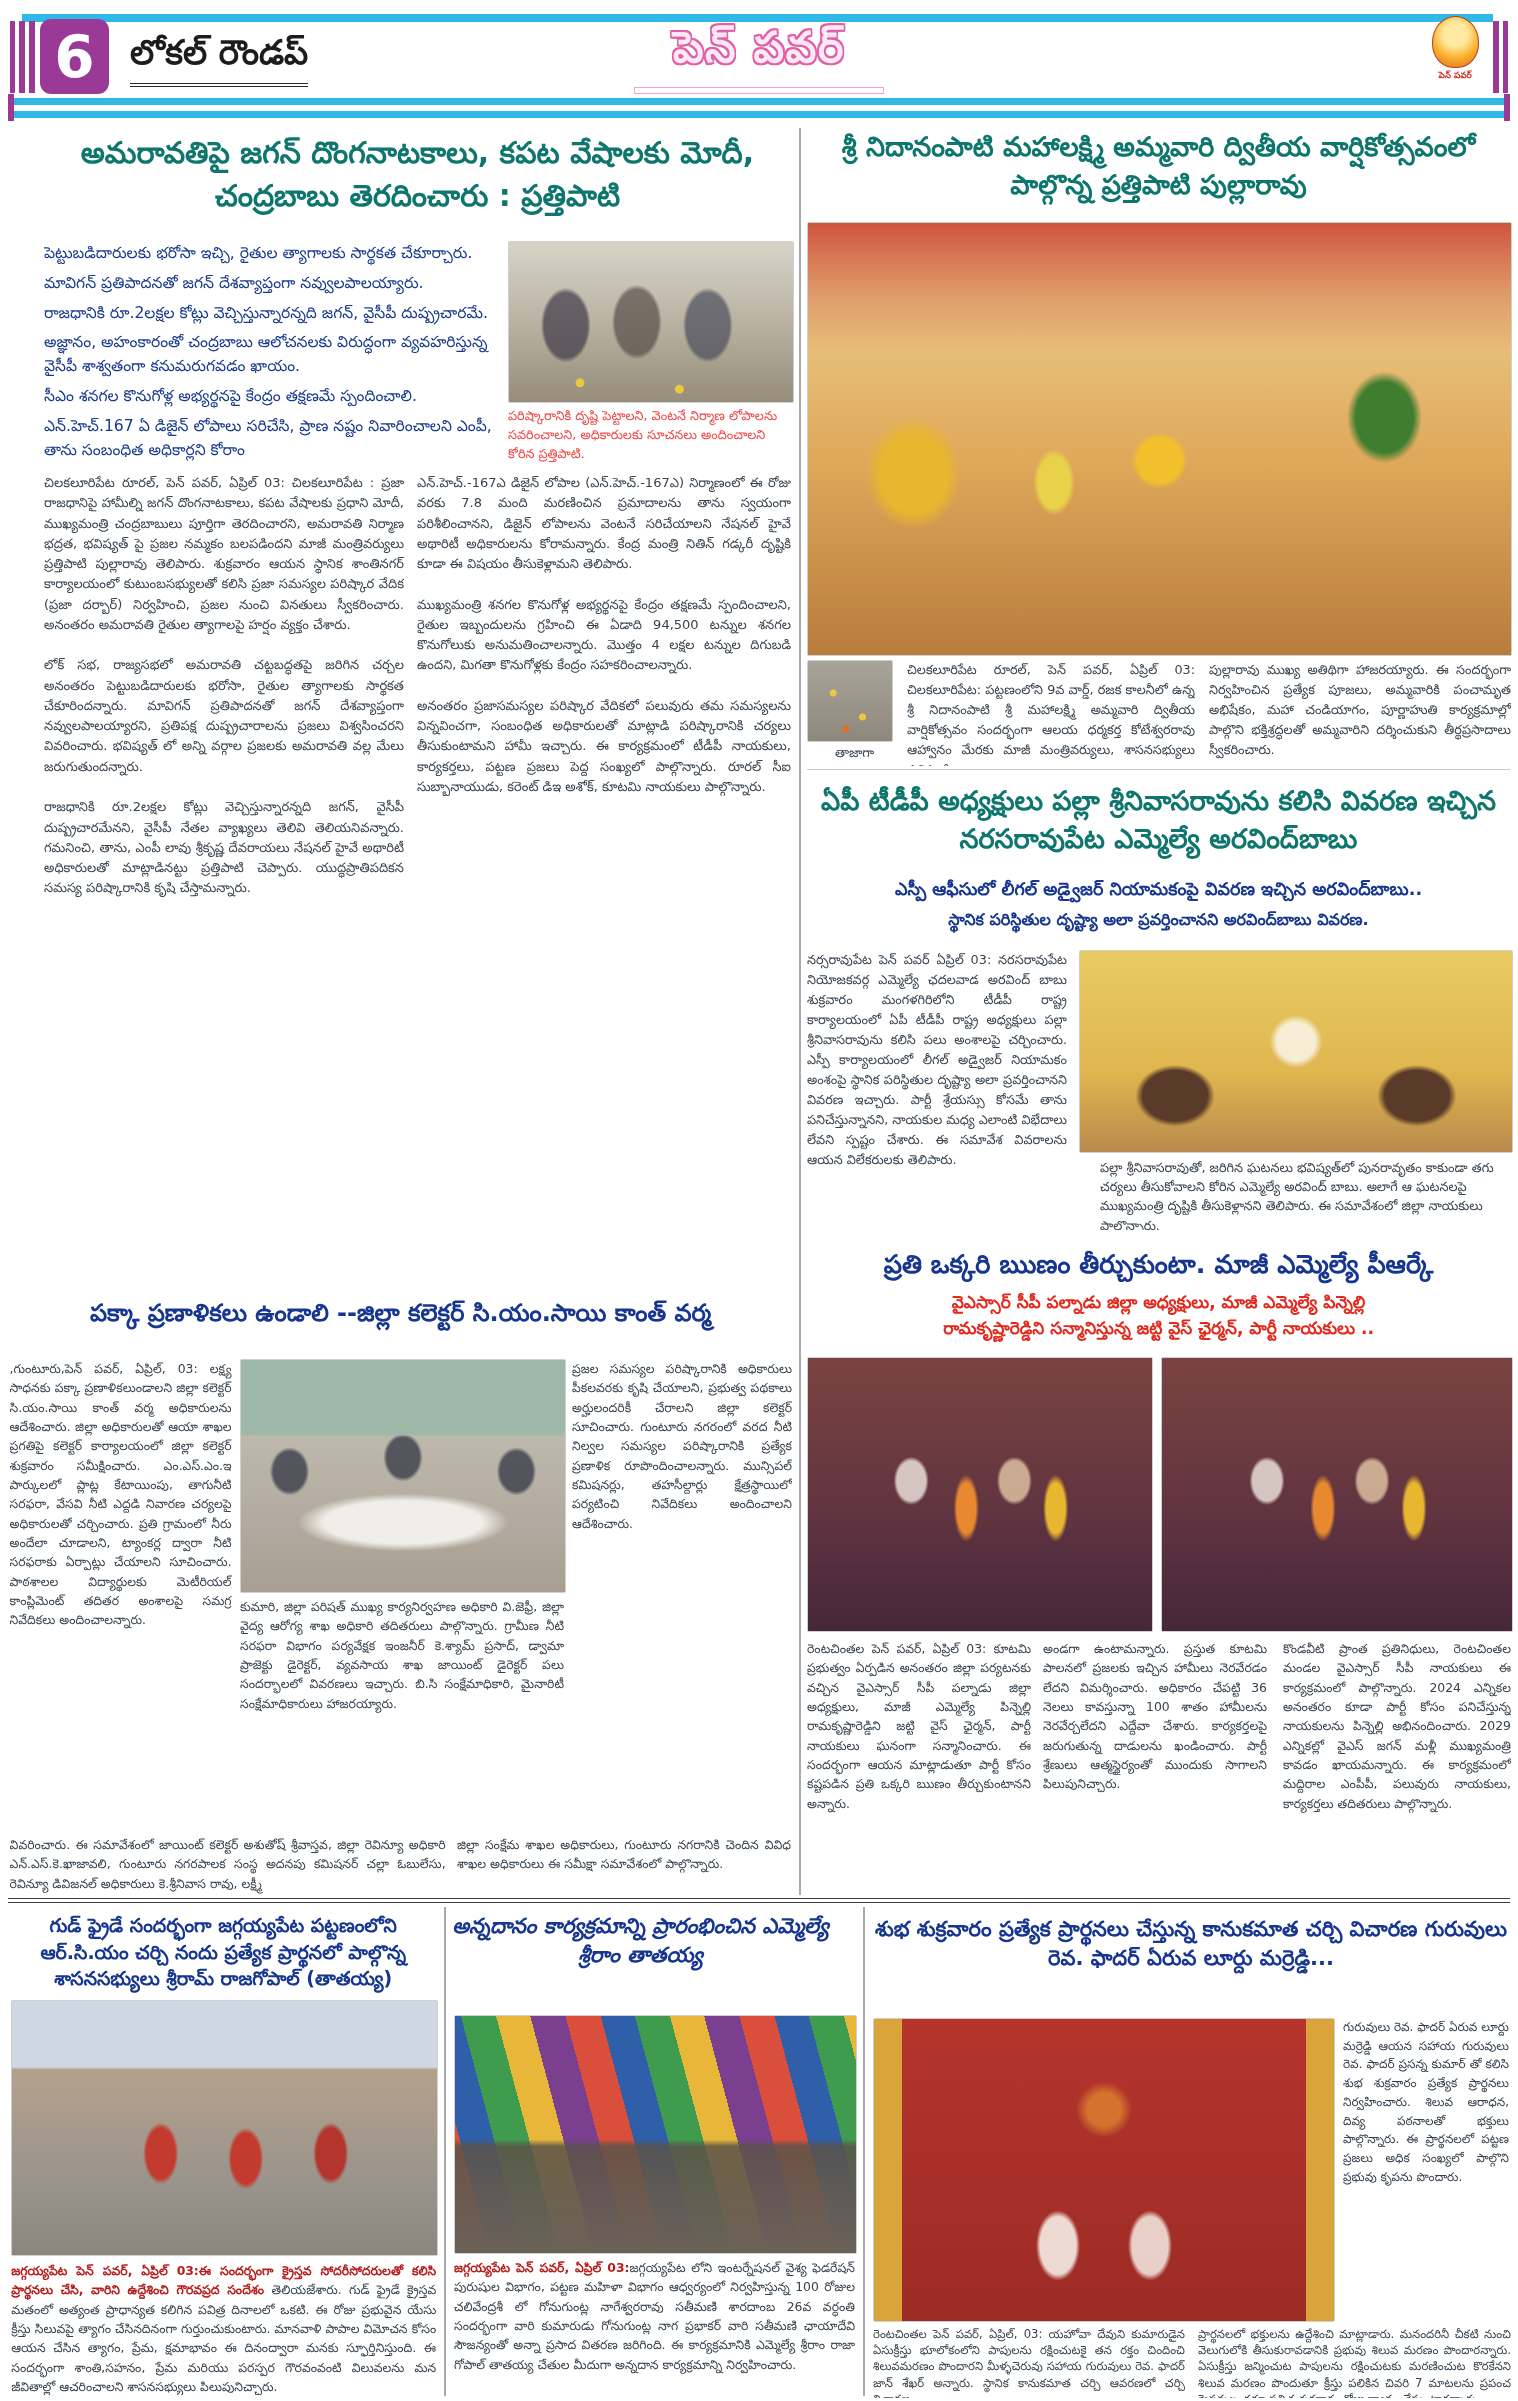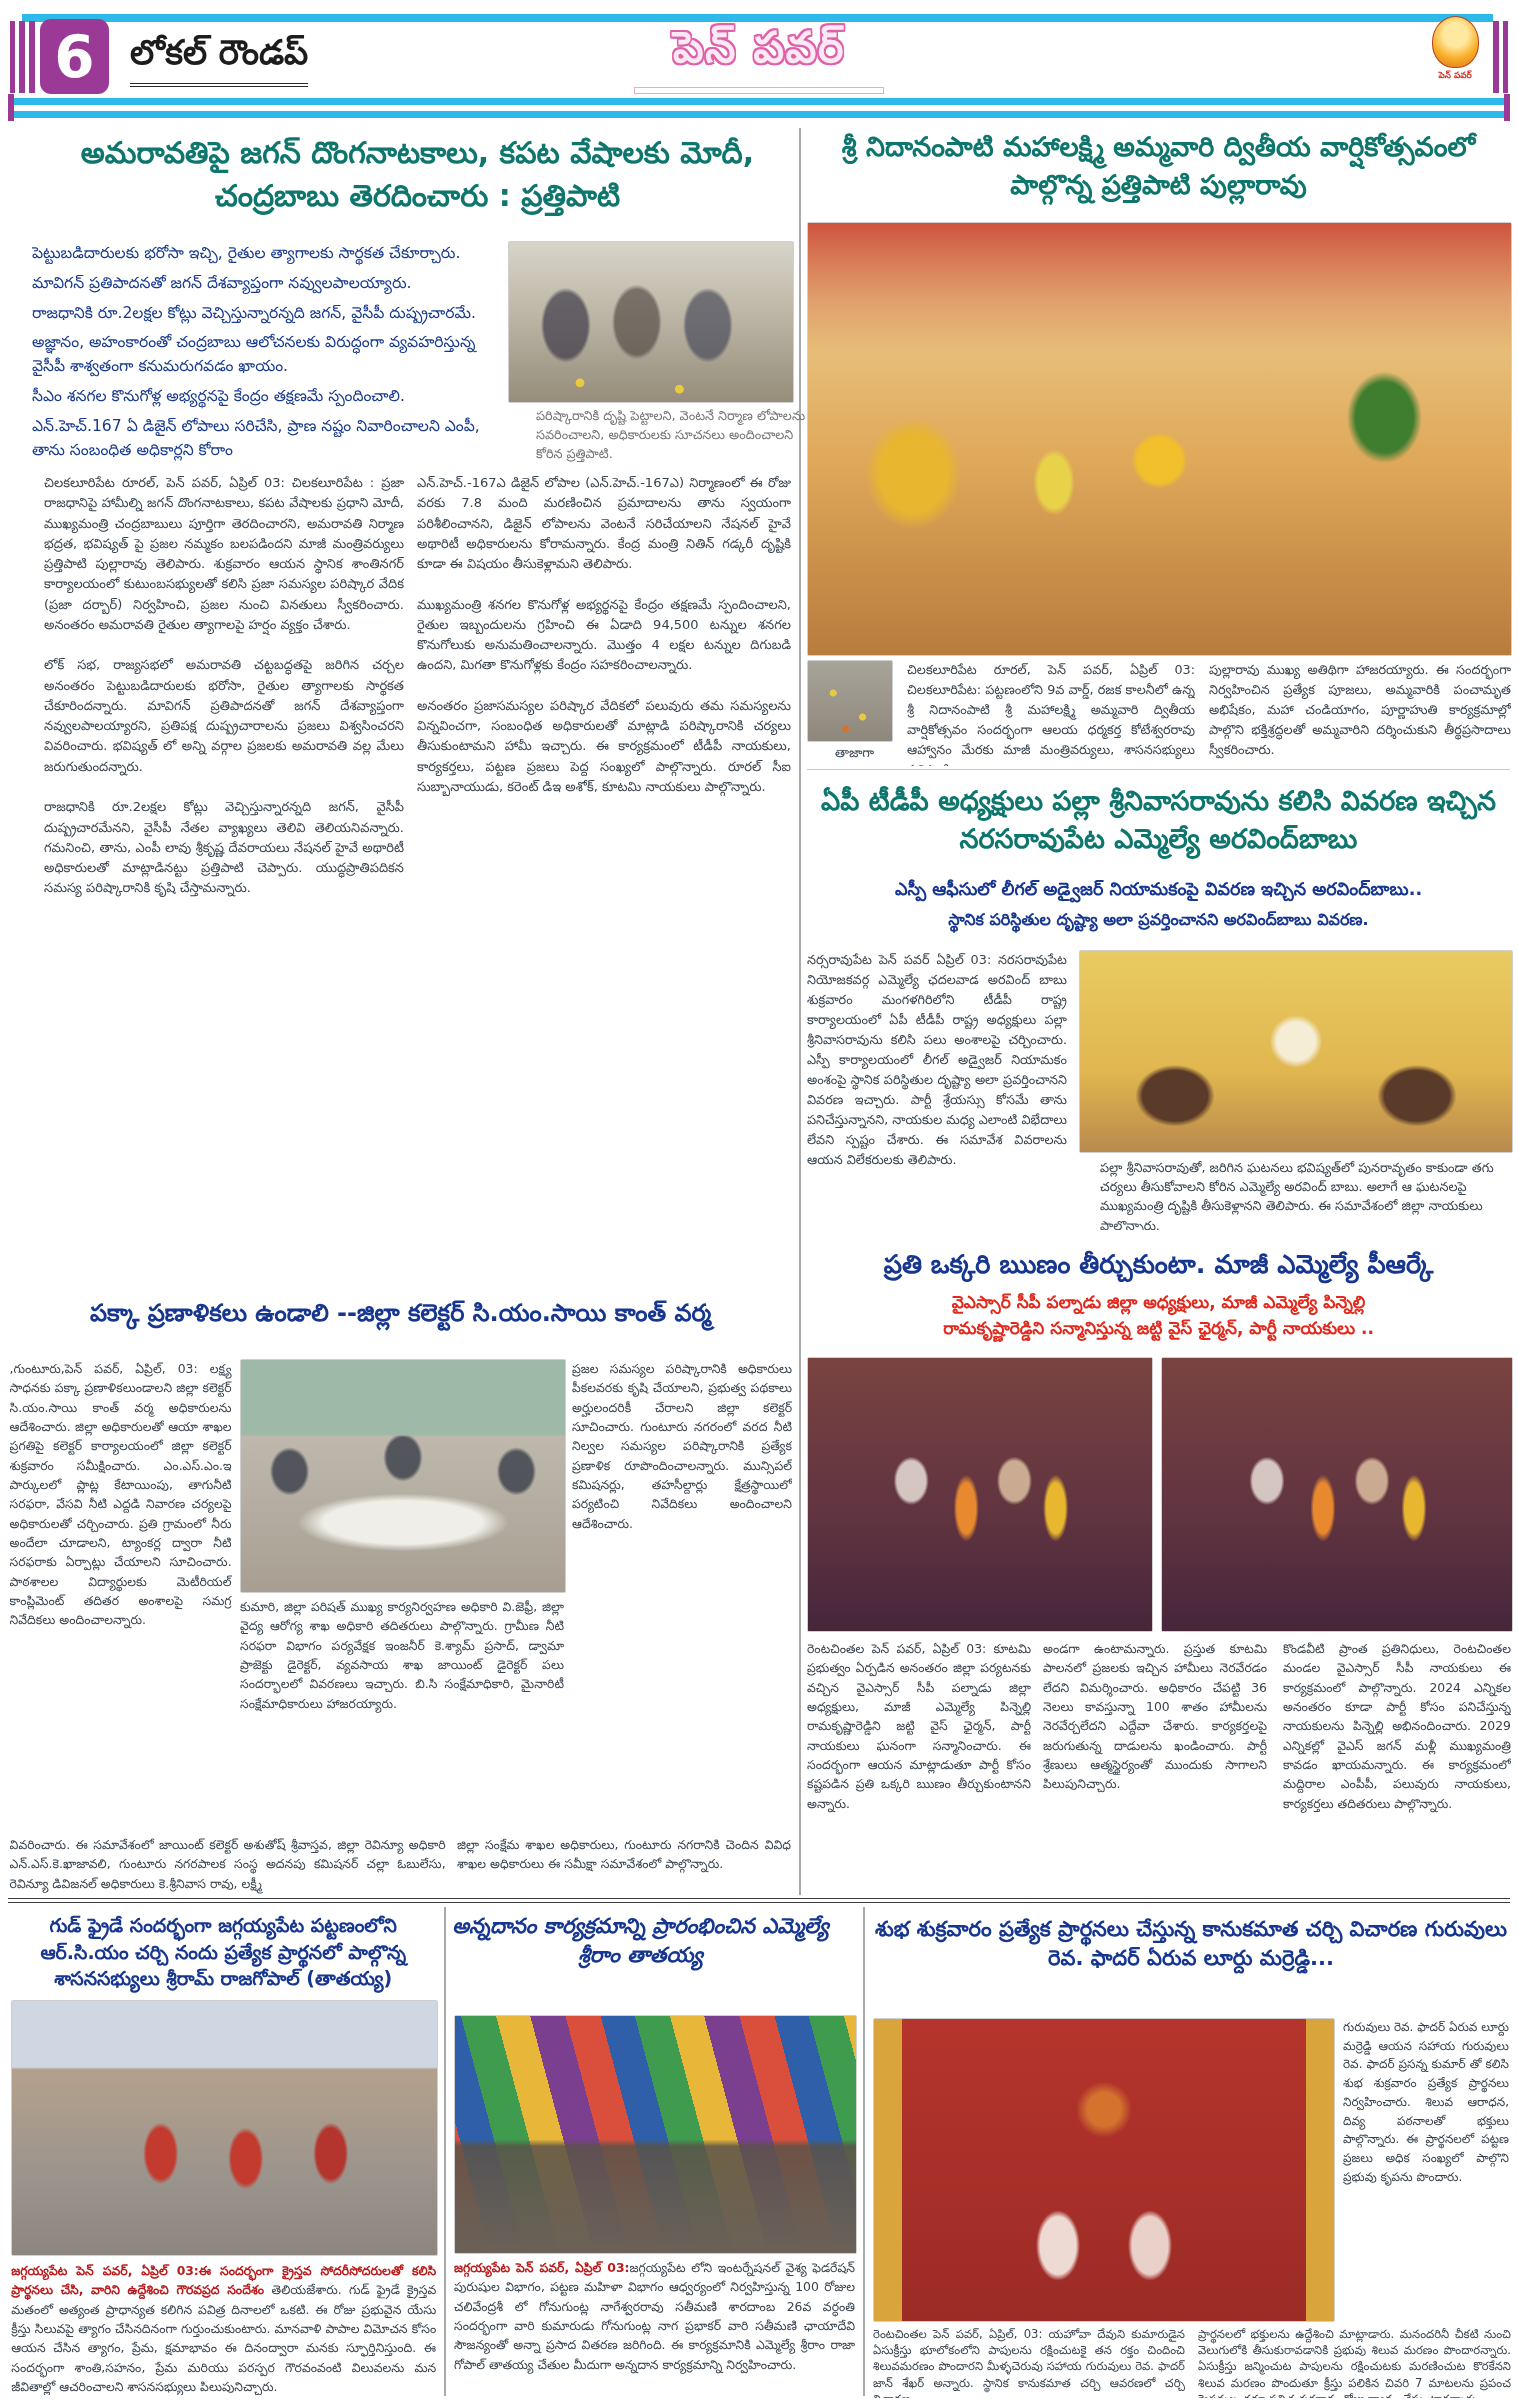--- a/index.html
+++ b/index.html
@@ -31,21 +31,21 @@
   .hrule-double{position:absolute;height:3.2px;border-top:1.6px solid #3c3c3c;border-bottom:0.8px solid #3c3c3c;}
   .hrule-light{position:absolute;height:0.8px;background:#c9c9c9;}
   
   .hl-red{color:#0f766e;font-weight:bold;text-align:center;line-height:1.42;}
   .hl-blue{color:#16368f;font-weight:bold;text-align:center;line-height:1.4;}
   .subhead-blue{color:#16368f;font-weight:bold;text-align:center;}
   .subhead-red{color:#e3281c;font-weight:bold;text-align:center;line-height:1.5;}
   .bullets div{color:#173a8e;font-size:15.6px;line-height:1.55;margin-bottom:5.6px;}
   .body-text{color:#36424e;font-size:13px;line-height:1.56;text-align:justify;
              overflow:hidden;white-space:pre-line;}
-  .caption{color:#737373;font-size:12.8px;line-height:1.5;overflow:hidden;margin-left:28px;}
+  .caption{color:#ef4444;font-size:12.8px;line-height:1.5;overflow:hidden;}
   .caption-dark{color:#36424e;font-size:12.8px;line-height:1.5;overflow:hidden;margin-left:21px;}
   .dateline-red{color:#b91c1c;font-weight:bold;}
   
   .ph{position:absolute;border:0.8px solid #cfcfcf;border-radius:1.6px;overflow:hidden;}
   .ph-street{background:
       radial-gradient(48px 72px at 20% 52%,rgba(52,48,66,.65) 0 45%,transparent 52%),
       radial-gradient(48px 72px at 45% 50%,rgba(70,62,58,.6) 0 45%,transparent 52%),
       radial-gradient(48px 72px at 70% 52%,rgba(55,60,80,.6) 0 45%,transparent 52%),
       radial-gradient(8px 8px at 25% 88%,#e8c93f 0 50%,transparent 60%),
       radial-gradient(8px 8px at 60% 92%,#e8c93f 0 50%,transparent 60%),
@@ -133,21 +133,21 @@
   <div class="pbar" style="right:8px;top:94px;width:6.4px;height:27px;position:absolute;left:auto;"></div>
 
   <div class="vrule" style="left:799px;top:128px;height:1767px;"></div>
   <div class="hrule-double" style="left:8px;top:1898px;width:1502px;"></div>
   <div class="vrule" style="left:444px;top:1907px;height:489px;"></div>
   <div class="vrule" style="left:863px;top:1907px;height:489px;"></div>
   <div class="hrule-light" style="left:807px;top:769px;width:703px;"></div>
 
   <div class="abs hl-red" style="left:44px;top:132px;width:747px;font-size:30px;">అమరావతిపై జగన్ దొంగనాటకాలు, కపట వేషాలకు మోదీ, చంద్రబాబు తెరదించారు : ప్రత్తిపాటి</div>
 
-  <div class="abs bullets" style="left:32px;top:241px;width:456px;height:225px;overflow:hidden;">
+  <div class="abs bullets" style="left:44px;top:241px;width:456px;height:225px;overflow:hidden;">
     <div>పెట్టుబడిదారులకు భరోసా ఇచ్చి, రైతుల త్యాగాలకు సార్థకత చేకూర్చారు.</div>
     <div>మావిగన్ ప్రతిపాదనతో జగన్ దేశవ్యాప్తంగా నవ్వులపాలయ్యారు.</div>
     <div>రాజధానికి రూ.2లక్షల కోట్లు వెచ్చిస్తున్నారన్నది జగన్, వైసీపీ దుష్ప్రచారమే.</div>
     <div>అజ్ఞానం, అహంకారంతో చంద్రబాబు ఆలోచనలకు విరుద్ధంగా వ్యవహరిస్తున్న వైసీపీ శాశ్వతంగా కనుమరుగవడం ఖాయం.</div>
     <div>సీఎం శనగల కొనుగోళ్ల అభ్యర్థనపై కేంద్రం తక్షణమే స్పందించాలి.</div>
     <div>ఎన్.హెచ్.167 ఏ డిజైన్ లోపాలు సరిచేసి, ప్రాణ నష్టం నివారించాలని ఎంపీ, తాను సంబంధిత అధికార్లని కోరాం</div>
 
   </div>
 
   <div class="ph ph-street" style="left:508px;top:241px;width:284px;height:160px;"></div>

